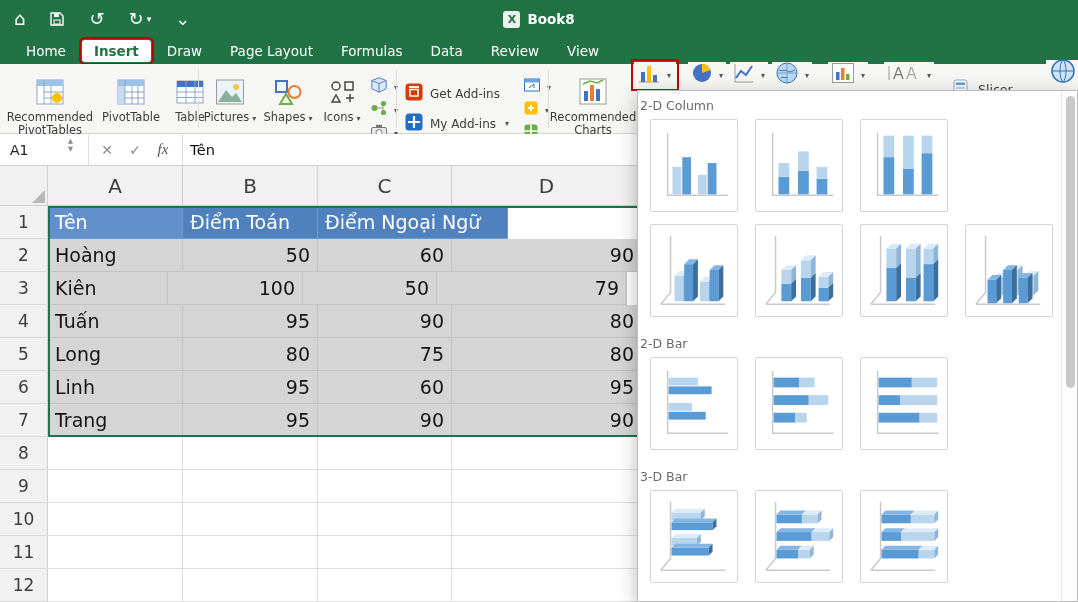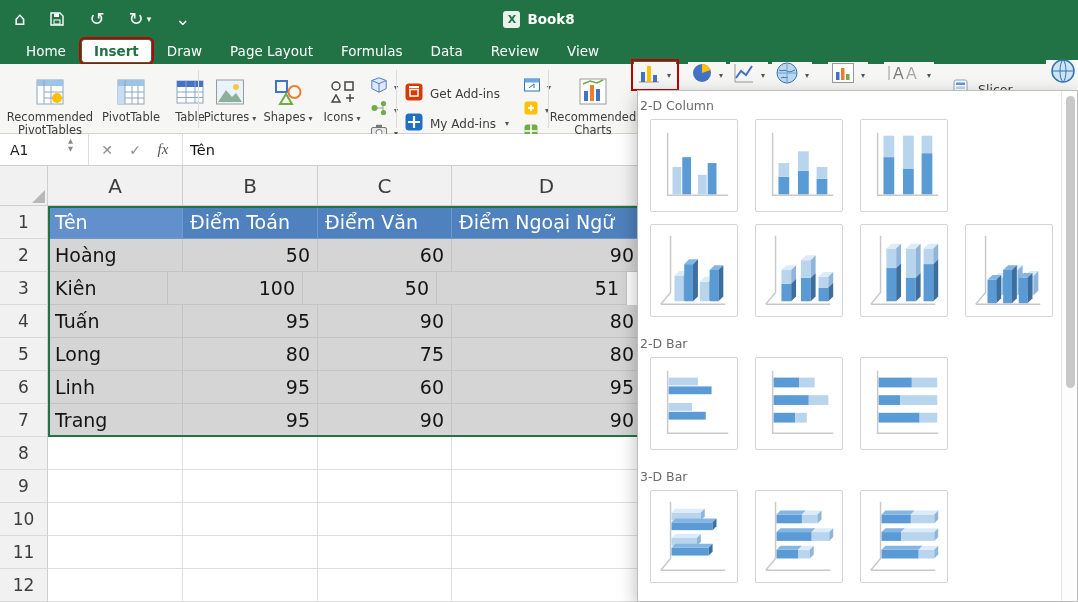--- a/index.html
+++ b/index.html
@@ -363,36 +363,35 @@
           <div class="colhdr" style="width: 135px;">B</div>
           <div class="colhdr" style="width: 134px;">C</div>
           <div class="colhdr" style="width: 190px;">D</div>
         </div>
     </div>
     <div class="rows">
         <div class="srow">
           <div class="rownum">1</div>
           <div class="cell hdrcell activecell" style="width: 135px;">Tên</div>
           <div class="cell hdrcell" style="width: 135px;">Điểm Toán</div>
-          <div class="cell hdrcell" style="width: 134px;">Điểm Văn</div>
           <div class="cell hdrcell" style="width: 190px;">Điểm Ngoại Ngữ</div>
         </div>
         <div class="srow">
           <div class="rownum">2</div>
           <div class="cell selcell" style="width: 135px;">Hoàng</div>
           <div class="cell selcell right" style="width: 135px;">50</div>
           <div class="cell selcell right" style="width: 134px;">60</div>
           <div class="cell selcell right" style="width: 190px;">90</div>
         </div>
         <div class="srow">
           <div class="rownum">3</div>
           <div class="cell selcell" style="width: 120px;">Kiên</div>
           <div class="cell selcell right" style="width: 135px;">100</div>
           <div class="cell selcell right" style="width: 134px;">50</div>
-          <div class="cell selcell right" style="width: 190px;">51</div>
+          <div class="cell selcell right" style="width: 190px;">79</div>
         </div>
         <div class="srow">
           <div class="rownum">4</div>
           <div class="cell selcell" style="width: 135px;">Tuấn</div>
           <div class="cell selcell right" style="width: 135px;">95</div>
           <div class="cell selcell right" style="width: 134px;">90</div>
           <div class="cell selcell right" style="width: 190px;">80</div>
         </div>
         <div class="srow">
           <div class="rownum">5</div>

